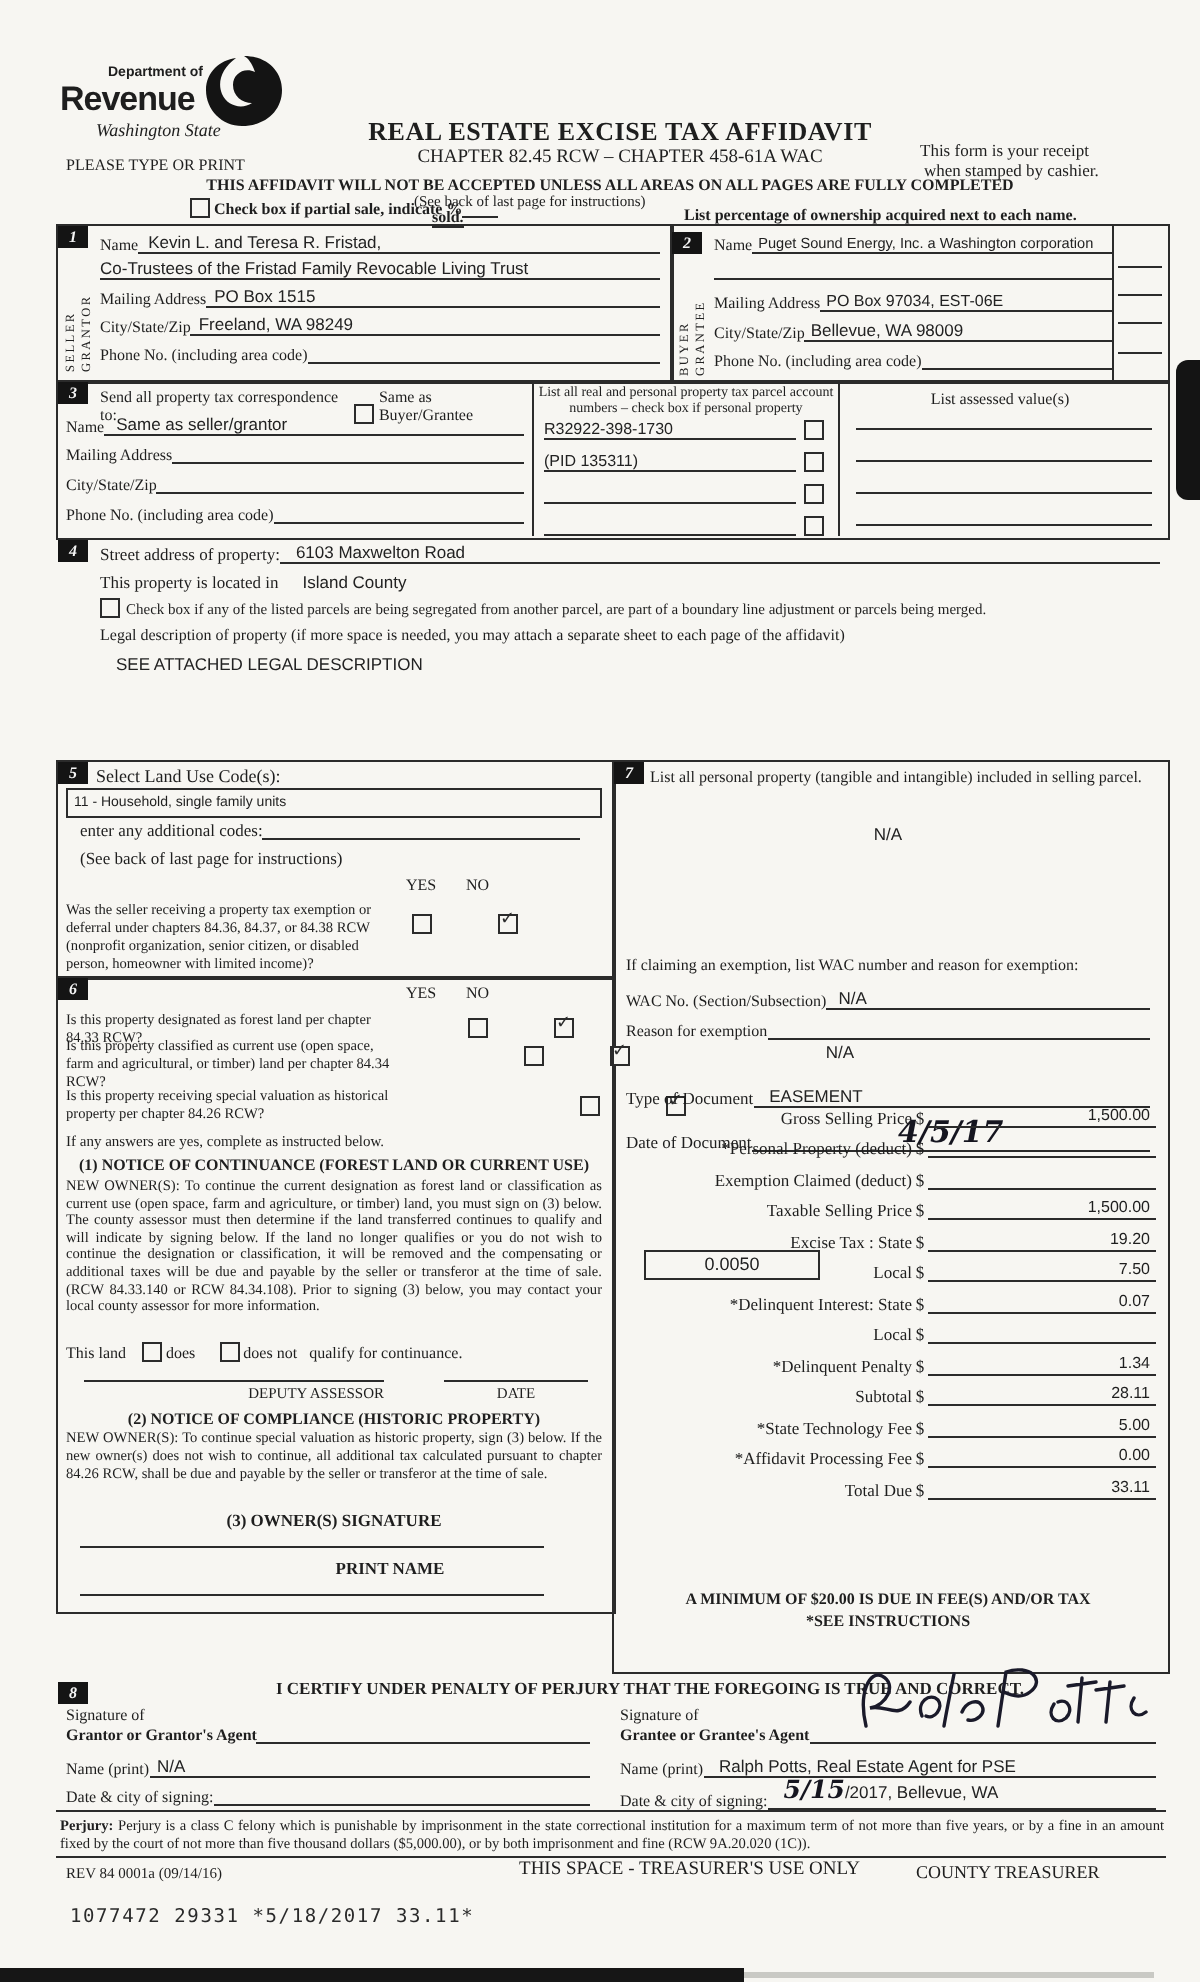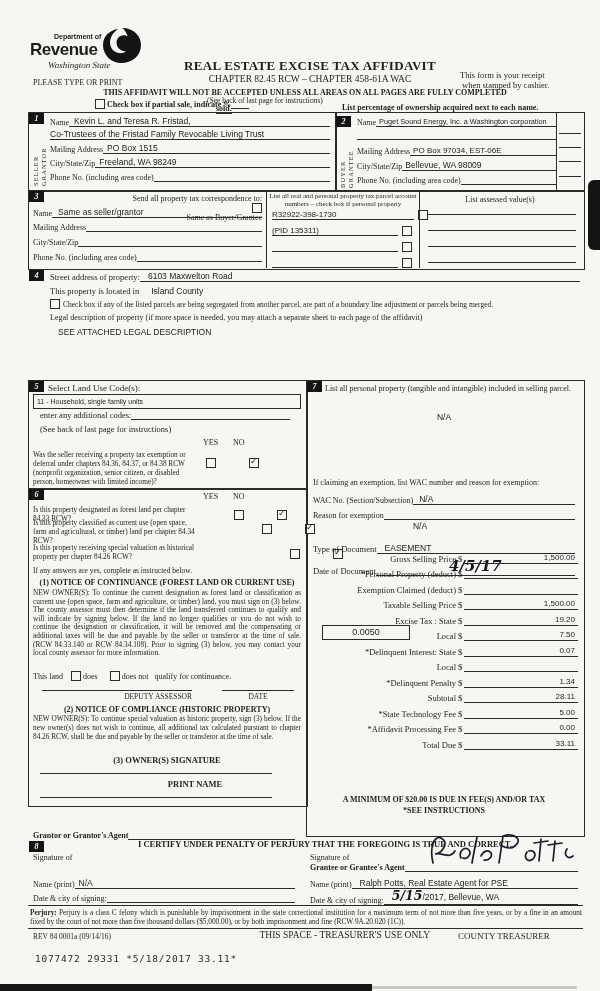--- a/index.html
+++ b/index.html
@@ -115,21 +115,21 @@
   </div>
   <div class="vline" style="left:556px;top:112px;height:78px;"></div>
   <div class="abs ul" style="left:559px;top:133px;width:22px;"></div>
   <div class="abs ul" style="left:559px;top:147px;width:22px;"></div>
   <div class="abs ul" style="left:559px;top:161px;width:22px;"></div>
   <div class="abs ul" style="left:559px;top:176px;width:22px;"></div>
 
   
   <div class="box" style="left:28px;top:190px;width:555px;height:78px;"></div>
   <div class="badge" style="left:29px;top:191px;">3</div>
-  <div class="abs row" style="left:50px;top:194px;width:212px;flex-direction:column;">
+  <div class="abs row" style="left:50px;top:194px;width:212px;">
     <span class="ser f8">Send all property tax correspondence to:</span>
     <span class="cb" style="margin-left:3px;"></span>
     <span class="ser f8" style="margin-left:2px;">Same as Buyer/Grantee</span>
   </div>
   <div class="abs row" style="left:33px;top:207px;width:229px;">
     <span class="ser f8">Name</span>
     <span class="line fill" style="padding-left:6px;">Same as seller/grantor</span>
   </div>
   <div class="abs row" style="left:33px;top:222px;width:229px;">
     <span class="ser f8">Mailing Address</span>
@@ -138,21 +138,21 @@
   <div class="abs row" style="left:33px;top:237px;width:229px;">
     <span class="ser f8">City/State/Zip</span>
     <span class="line"></span>
   </div>
   <div class="abs row" style="left:33px;top:252px;width:229px;">
     <span class="ser f8">Phone No. (including area code)</span>
     <span class="line"></span>
   </div>
   <div class="vline" style="left:266px;top:190px;height:78px;"></div>
   <div class="abs ser f7 ctr" style="left:269px;top:192px;width:148px;line-height:1.2;">List all real and personal property tax parcel account numbers – check box if personal property</div>
-  <div class="abs row" style="left:272px;top:210px;width:156px;">
+  <div class="abs row" style="left:272px;top:210px;width:140px;">
     <span class="line fill" style="font-size:8px;">R32922-398-1730</span>
     <span class="cb" style="margin-left:4px;"></span>
   </div>
   <div class="abs row" style="left:272px;top:226px;width:140px;">
     <span class="line fill" style="font-size:8px;">(PID 135311)</span>
     <span class="cb" style="margin-left:4px;"></span>
   </div>
   <div class="abs row" style="left:272px;top:242px;width:140px;">
     <span class="line fill" style="font-size:8px;"></span>
     <span class="cb" style="margin-left:4px;"></span>
@@ -343,21 +343,21 @@
     </div>
   </div>
   <div class="abs ser b f8 ctr" style="left:308px;top:795px;width:272px;">A MINIMUM OF $20.00 IS DUE IN FEE(S) AND/OR TAX</div>
   <div class="abs ser b f8 ctr" style="left:308px;top:806px;width:272px;">*SEE INSTRUCTIONS</div>
 
   
   <div class="badge" style="left:29px;top:841px;">8</div>
   <div class="abs ser b f85 ctr" style="left:90px;top:839px;width:470px;">I CERTIFY UNDER PENALTY OF PERJURY THAT THE FOREGOING IS TRUE AND CORRECT.</div>
 
   <div class="abs ser f8" style="left:33px;top:853px;">Signature of</div>
-  <div class="abs row" style="left:33px;top:830px;width:262px;">
+  <div class="abs row" style="left:33px;top:862px;width:262px;">
     <span class="ser b f8">Grantor or Grantor's Agent</span>
     <span class="line"></span>
   </div>
   <div class="abs row" style="left:33px;top:878px;width:262px;">
     <span class="ser f8">Name (print)</span>
     <span class="line fill" style="padding-left:4px;">N/A</span>
   </div>
   <div class="abs row" style="left:33px;top:893px;width:262px;">
     <span class="ser f8">Date &amp; city of signing:</span>
     <span class="line"></span>

